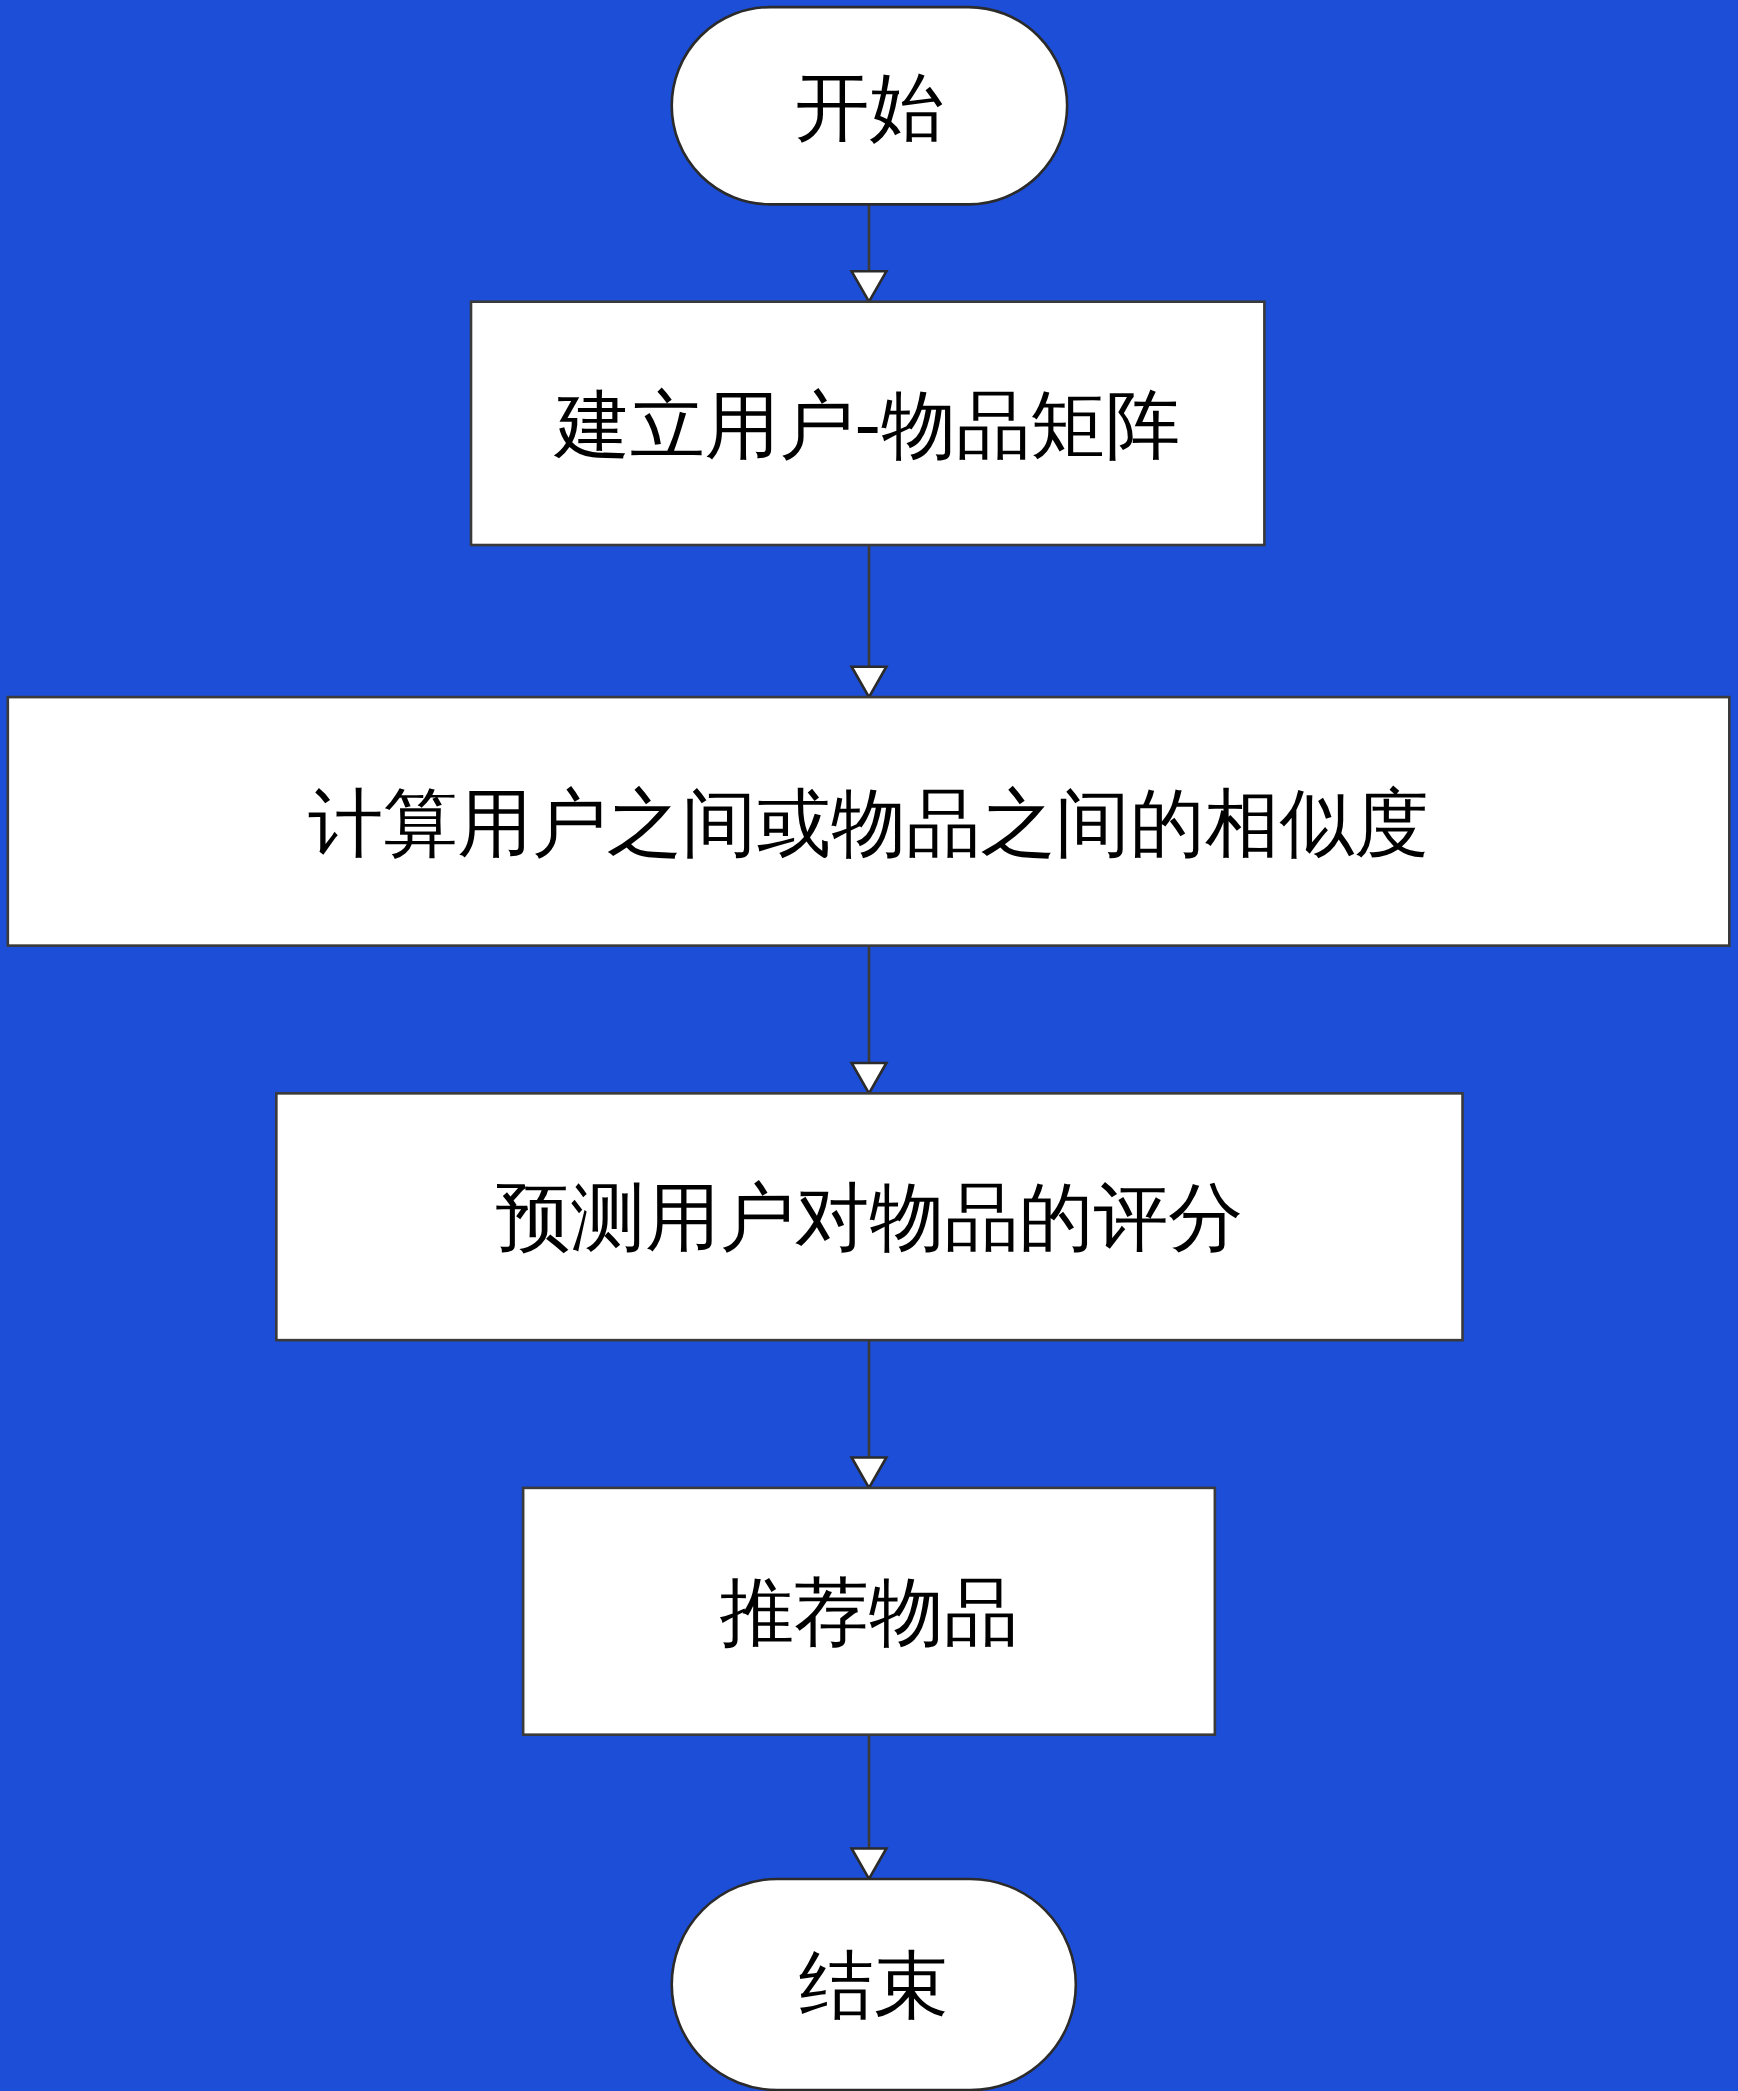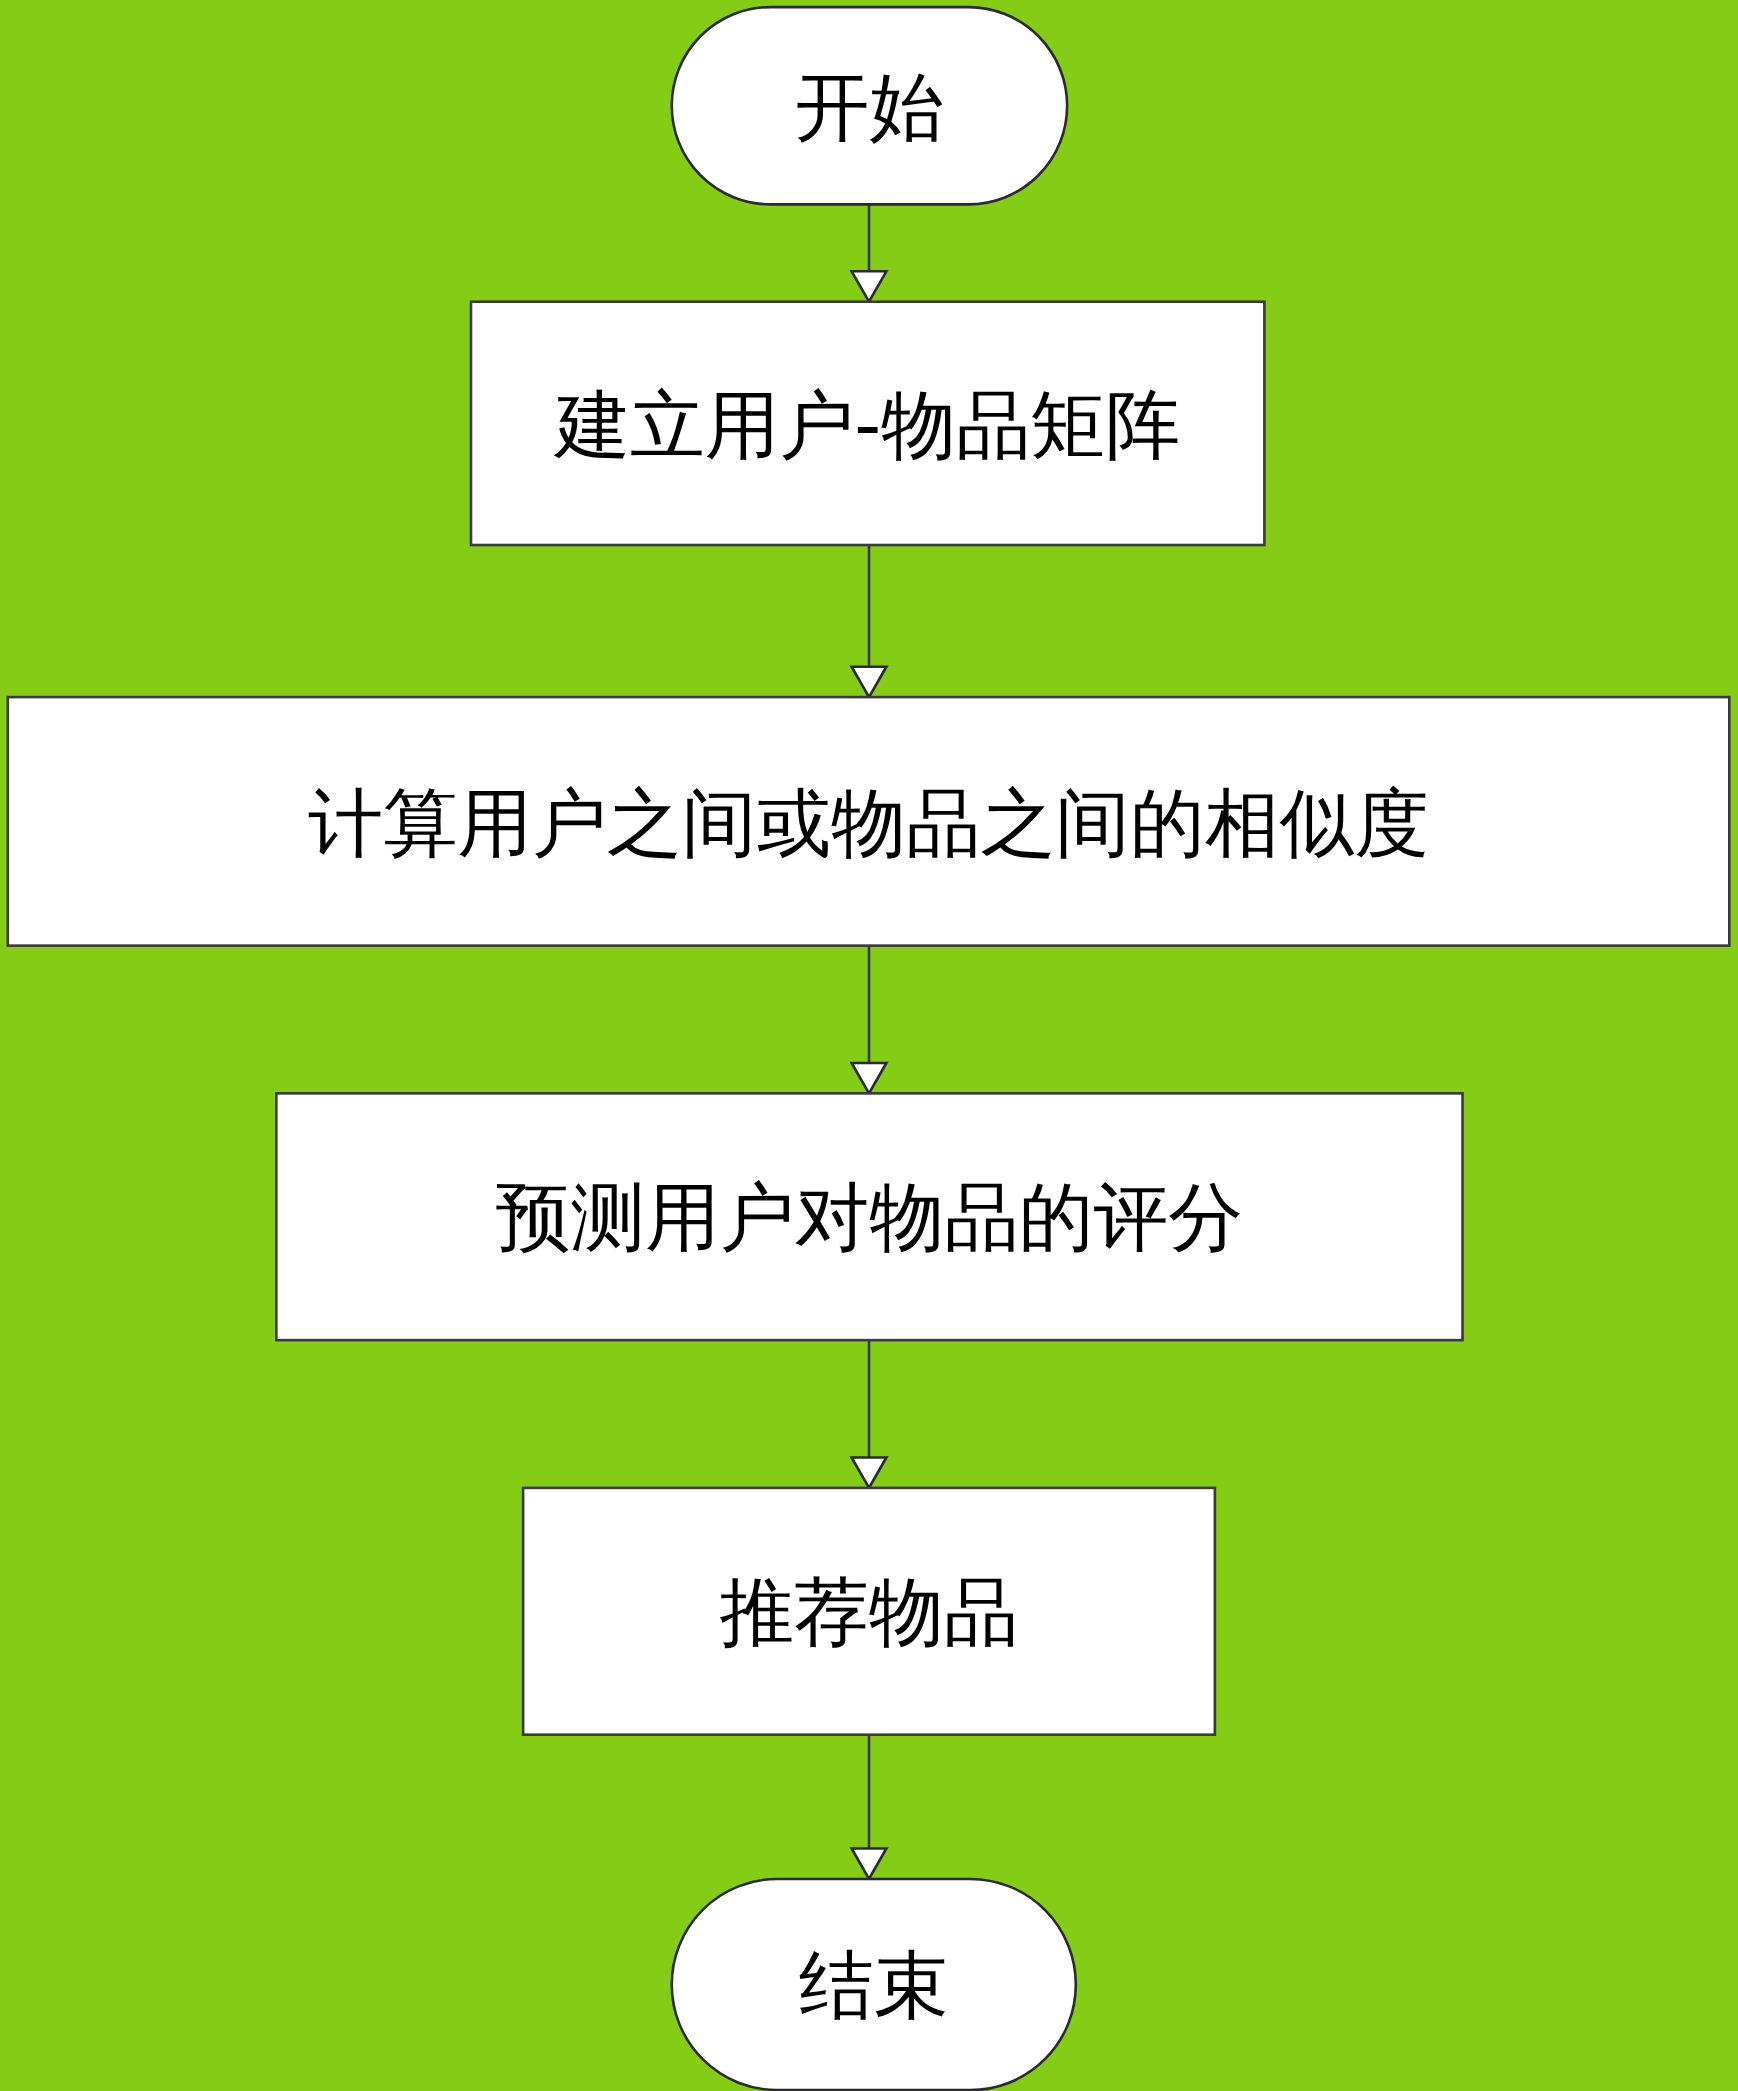--- a/index.html
+++ b/index.html
@@ -7,21 +7,21 @@
     padding: 0;
     background: #ffffff;
   }
   body {
     font-family: "DejaVu Sans", "Liberation Sans", sans-serif;
   }
   #canvas {
     position: relative;
     width: 1738px;
     height: 2092px;
-    background: #84cc16;
+    background: #1d4ed8;
     overflow: hidden;
   }
   #flow-svg {
     position: absolute;
     top: 0;
     left: 0;
     width: 1738px;
     height: 2092px;
     display: block;
   }

